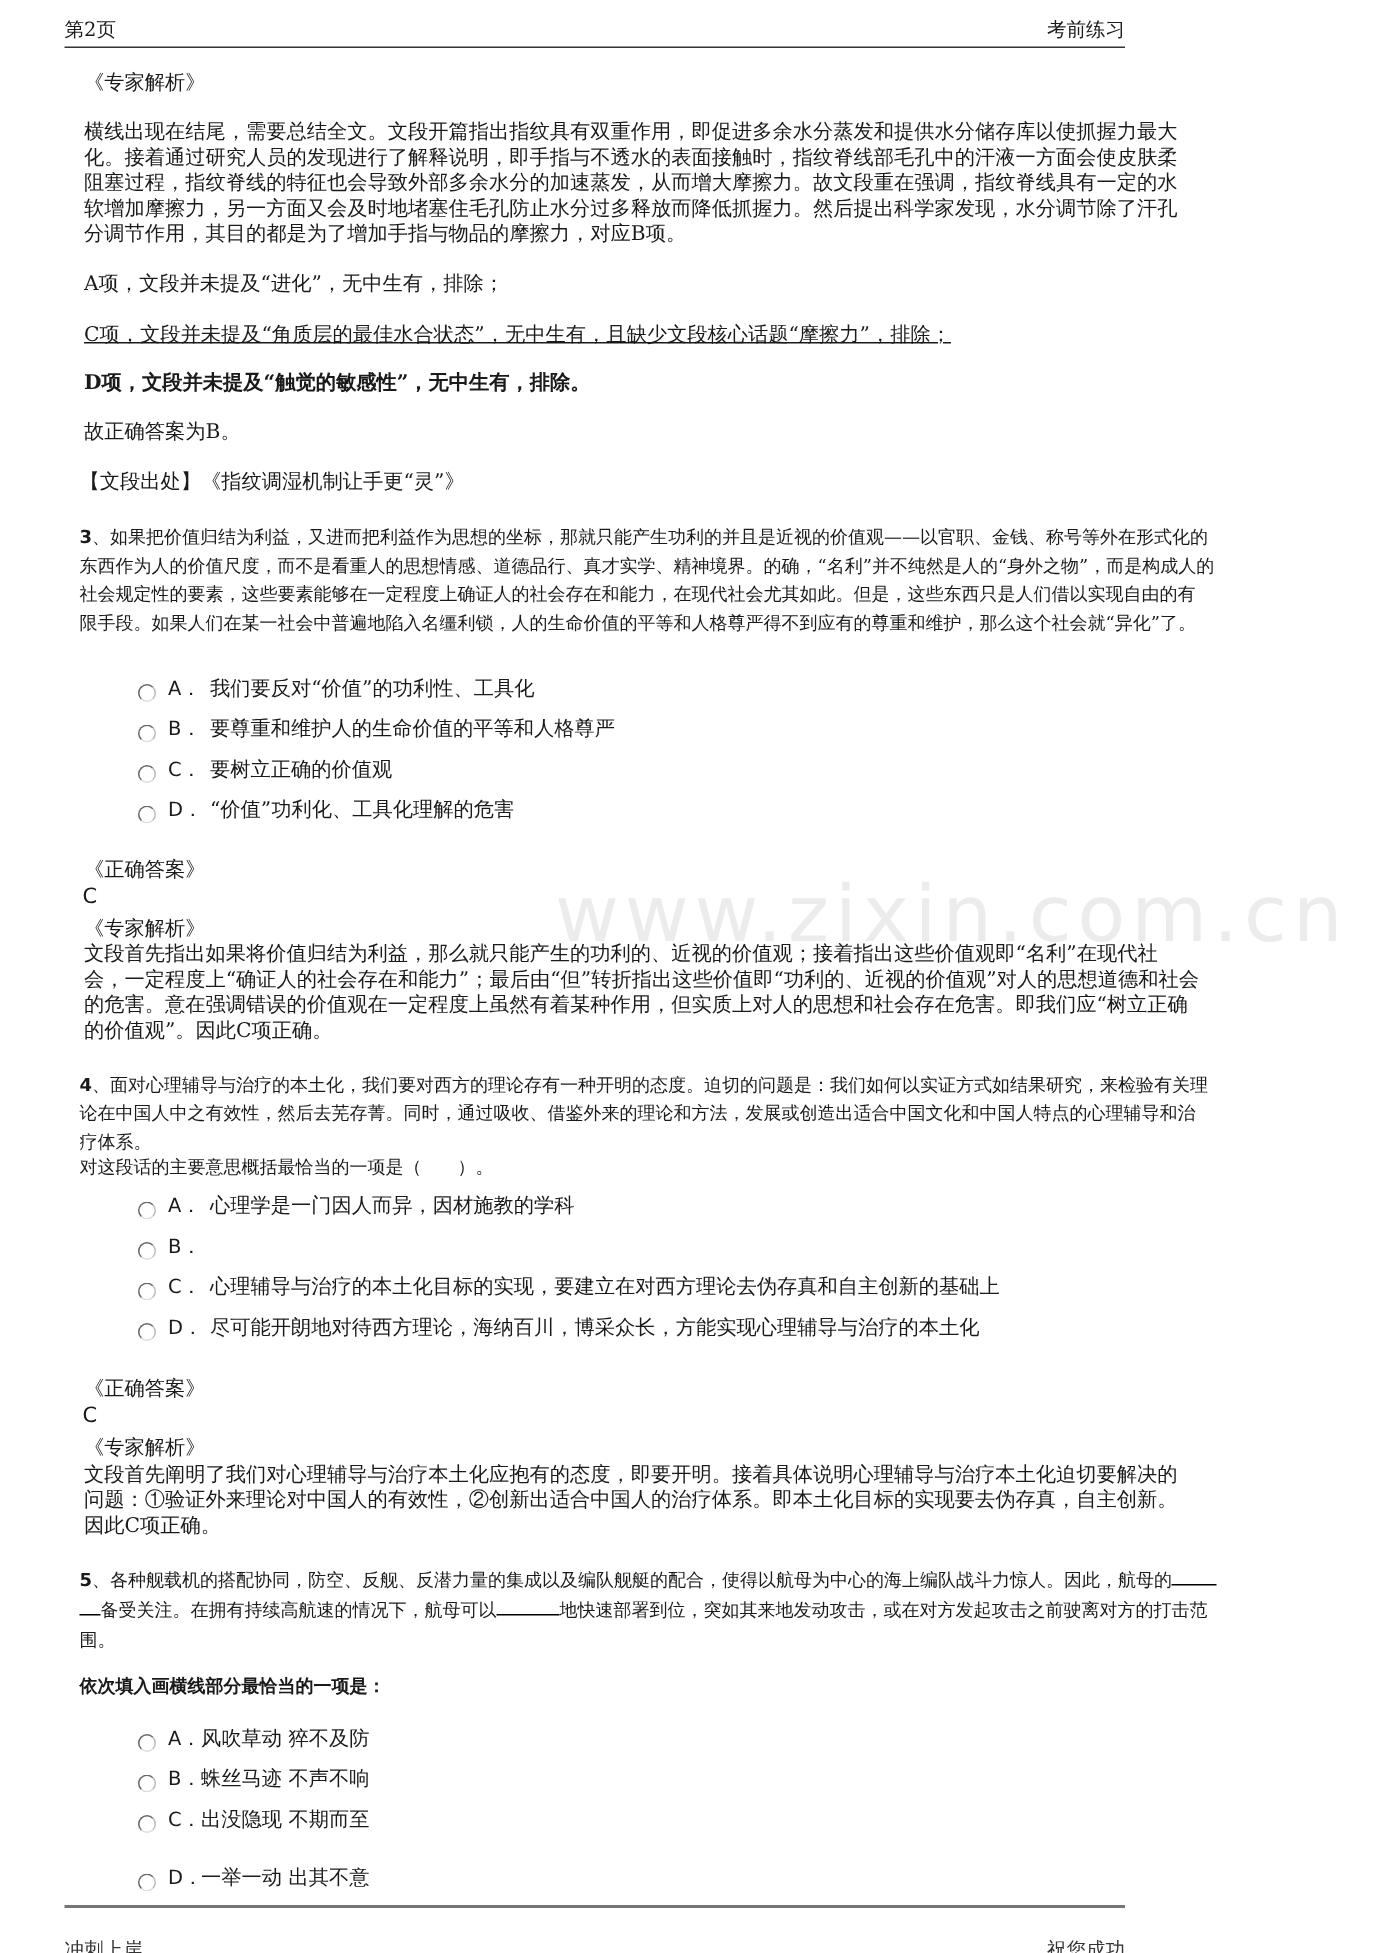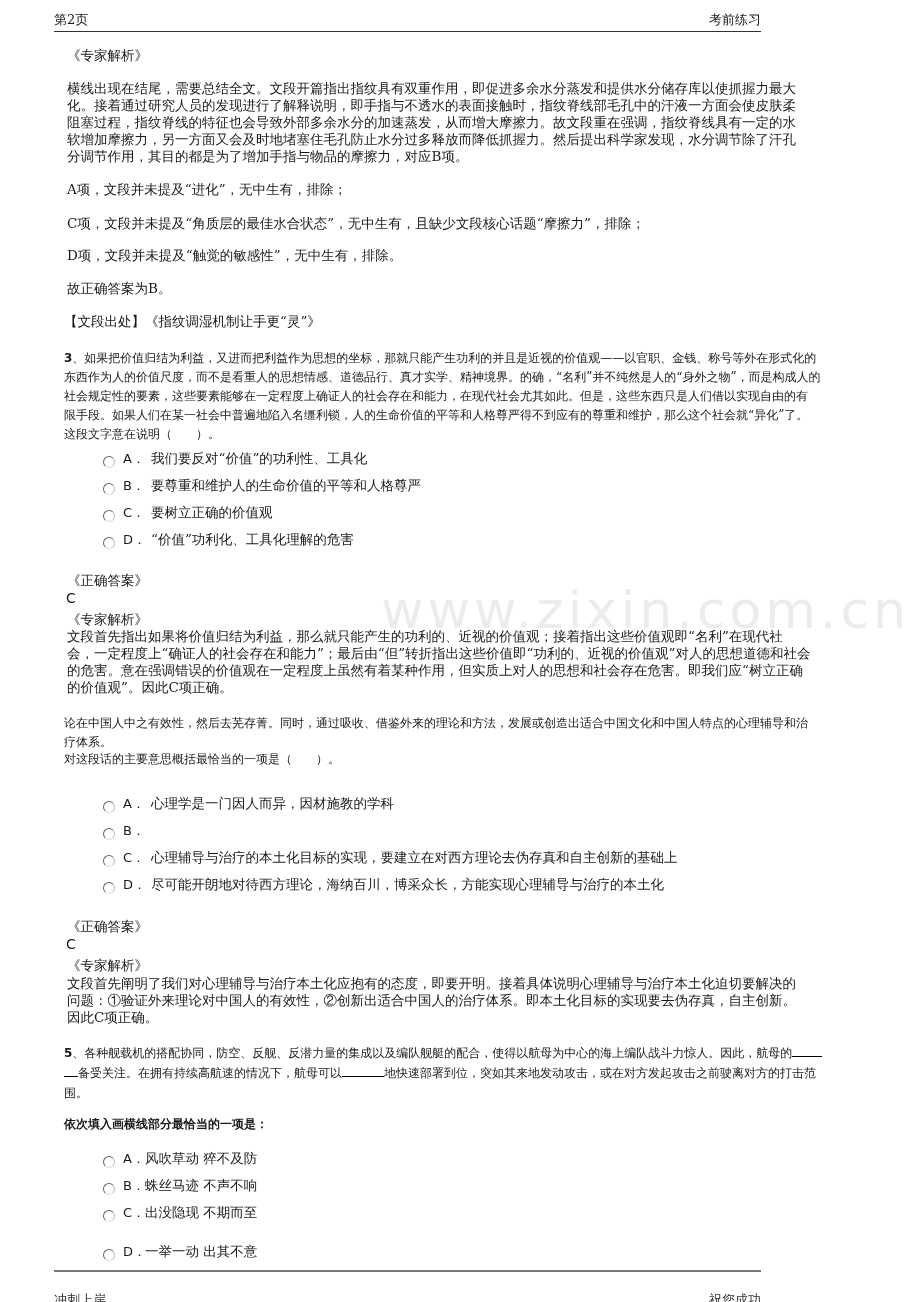--- a/index.html
+++ b/index.html
@@ -1,18 +1,18 @@
 <!DOCTYPE html>
 <html><head>
   <meta charset="utf-8">
   <style>
     * { box-sizing: border-box; margin: 0; padding: 0; }
     html, body { width: 920px; height: 1302px; background: #ffffff; overflow: hidden; }
     body { position: relative; font-family: "DejaVu Serif", "Liberation Serif", serif; color: #1a1a1a; }
-    .page { position: absolute; left: 11px; top: 0; width: 793px; height: 1302px; }
+    .page { position: absolute; left: 0; top: 0; width: 793px; height: 1302px; }
     .header { position: absolute; left: 43px; right: 43px; top: 10px; height: 22px; border-bottom: 1.5px solid #333; display: flex; justify-content: space-between; align-items: flex-end; font-size: 13px; padding-bottom: 2px; }
     .footer { position: absolute; left: 43px; right: 43px; top: 1270px; height: 22px; border-top: 2px solid #777; display: flex; justify-content: space-between; align-items: flex-start; font-size: 13px; padding-top: 19px; color: #333; }
     .abs { position: absolute; }
     .t13 { font-size: 13.5px; line-height: 17px; }
     .t12 { font-size: 12px; line-height: 19px; font-weight: bold; }
     .para { position: absolute; left: 56px; width: 806px; font-size: 13.5px; line-height: 17px; text-align: justify; }
     .q { position: absolute; left: 53px; width: 814px; font-size: 12px; line-height: 19px; text-align: justify; }
     .q b { font-family: "DejaVu Sans", sans-serif; font-weight: bold; }
     .opt { position: absolute; left: 92px; height: 20px; display: flex; align-items: center; font-size: 13.5px; }
     .radio { width: 12px; height: 12px; border-radius: 50%; border: 1.5px solid #666; border-bottom-color: #ddd; border-right-color: #bbb; margin-right: 8px; margin-top: 5px; background: #fff; }
@@ -35,31 +35,30 @@
 
   <div class="abs t13" style="left:56px; top:47px;">《专家解析》</div>
   <div class="para" style="top:80px;">
     <div>横线出现在结尾，需要总结全文。文段开篇指出指纹具有双重作用，即促进多余水分蒸发和提供水分储存库以使抓握力最大</div>
     <div>化。接着通过研究人员的发现进行了解释说明，即手指与不透水的表面接触时，指纹脊线部毛孔中的汗液一方面会使皮肤柔</div>
     <div>阻塞过程，指纹脊线的特征也会导致外部多余水分的加速蒸发，从而增大摩擦力。故文段重在强调，指纹脊线具有一定的水</div>
     <div>软增加摩擦力，另一方面又会及时地堵塞住毛孔防止水分过多释放而降低抓握力。然后提出科学家发现，水分调节除了汗孔</div>
     <div>分调节作用，其目的都是为了增加手指与物品的摩擦力，对应B项。</div>
   </div>
   <div class="abs t13" style="left:56px; top:181px;">A项，文段并未提及“进化”，无中生有，排除；</div>
-  <div class="abs t13" style="left:56px; top:215px;">C项，文段并未提及“角质层的最佳水合状态”，无中生有，且缺少文段核心话题“摩擦力”，排除；</div>
-  <div class="abs t13" style="left:56px; top:247px;">D项，文段并未提及“触觉的敏感性”，无中生有，排除。</div>
+  <div class="abs t13" style="left:56px; top:215px;text-decoration:underline;">C项，文段并未提及“角质层的最佳水合状态”，无中生有，且缺少文段核心话题“摩擦力”，排除；</div>
+  <div class="abs t13" style="left:56px; top:247px;font-weight:bold;">D项，文段并未提及“触觉的敏感性”，无中生有，排除。</div>
   <div class="abs t13" style="left:56px; top:280px;">故正确答案为B。</div>
   <div class="abs t13" style="left:53px; top:313px;">【文段出处】《指纹调湿机制让手更“灵”》</div>
 
   <div class="q" style="top:349px;">
     <div><b>3</b><span>、如果把价值归结为利益，又进而把利益作为思想的坐标，那就只能产生功利的并且是近视的价值观——以官职、金钱、称号等外在形式化的</span></div>
     <div>东西作为人的价值尺度，而不是看重人的思想情感、道德品行、真才实学、精神境界。的确，“名利”并不纯然是人的“身外之物”，而是构成人的</div>
     <div>社会规定性的要素，这些要素能够在一定程度上确证人的社会存在和能力，在现代社会尤其如此。但是，这些东西只是人们借以实现自由的有</div>
     <div>限手段。如果人们在某一社会中普遍地陷入名缰利锁，人的生命价值的平等和人格尊严得不到应有的尊重和维护，那么这个社会就“异化”了。</div>
-    <div>这段文字意在说明（　　）。</div>
   </div>
   <div class="opt" style="top:449px;">
     <span class="radio"></span>
     <span class="letter">A．</span>
     <span>我们要反对“价值”的功利性、工具化</span>
   </div>
   <div class="opt" style="top:476px;">
     <span class="radio"></span>
     <span class="letter">B．</span>
     <span>要尊重和维护人的生命价值的平等和人格尊严</span>
@@ -78,20 +77,21 @@
   <div class="abs answer" style="left:55px; top:590px;">C</div>
   <div class="abs t13" style="left:56px; top:611px;">《专家解析》</div>
   <div class="para" style="top:628px;">
     <div>文段首先指出如果将价值归结为利益，那么就只能产生的功利的、近视的价值观；接着指出这些价值观即“名利”在现代社</div>
     <div>会，一定程度上“确证人的社会存在和能力”；最后由“但”转折指出这些价值即“功利的、近视的价值观”对人的思想道德和社会</div>
     <div>的危害。意在强调错误的价值观在一定程度上虽然有着某种作用，但实质上对人的思想和社会存在危害。即我们应“树立正确</div>
     <div>的价值观”。因此C项正确。</div>
   </div>
 
   <div class="q" style="top:714px;">
+    <div><b>4</b><span>、面对心理辅导与治疗的本土化，我们要对西方的理论存有一种开明的态度。迫切的问题是：我们如何以实证方式如结果研究，来检验有关理</span></div>
     <div>论在中国人中之有效性，然后去芜存菁。同时，通过吸收、借鉴外来的理论和方法，发展或创造出适合中国文化和中国人特点的心理辅导和治</div>
     <div>疗体系。</div>
     <div style="margin-top:-2px;">对这段话的主要意思概括最恰当的一项是（　　）。</div>
   </div>
   <div class="opt" style="top:794px;">
     <span class="radio"></span>
     <span class="letter">A．</span>
     <span>心理学是一门因人而异，因材施教的学科</span>
   </div>
   <div class="opt" style="top:821px;">

